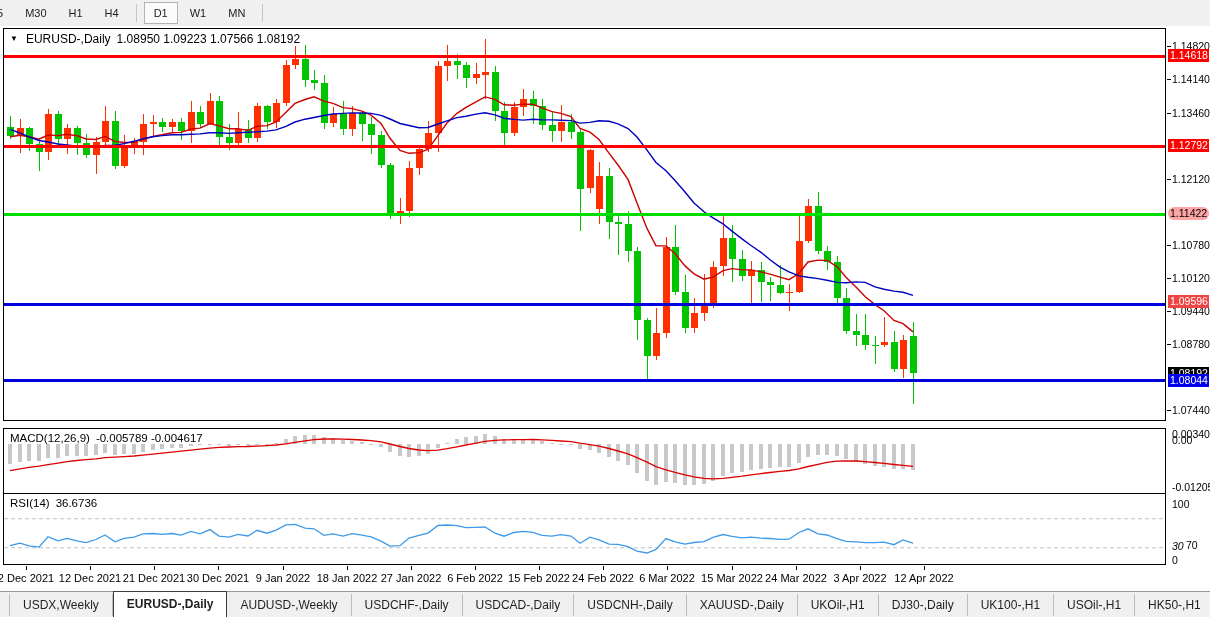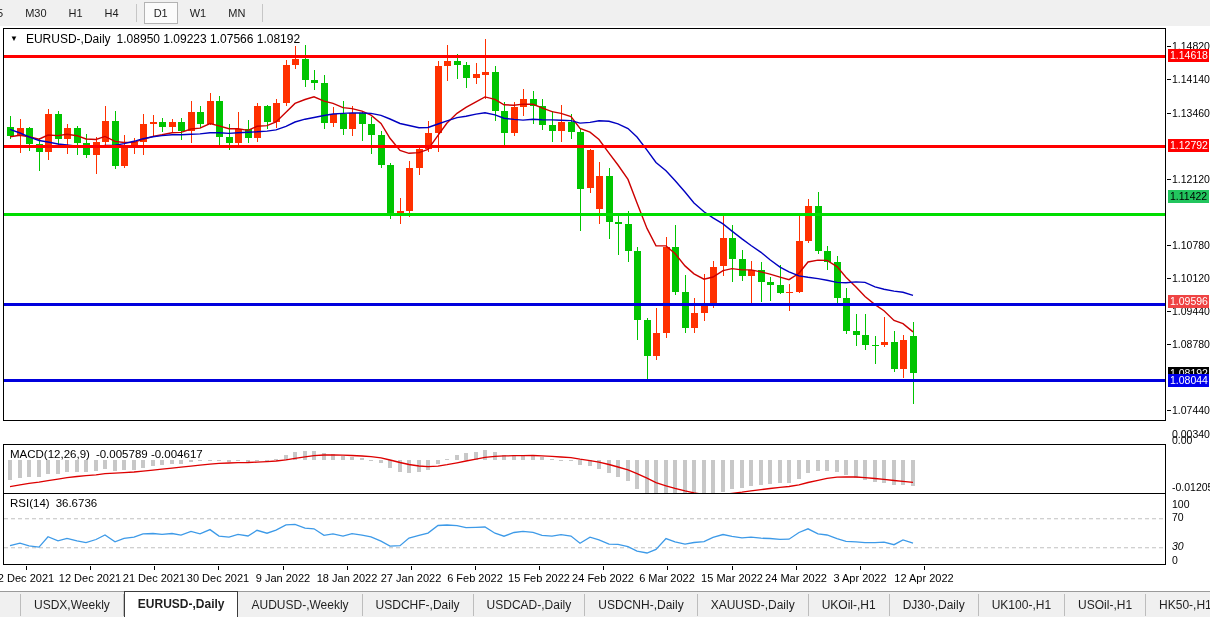--- a/index.html
+++ b/index.html
@@ -10,39 +10,39 @@
            background:#f0f0f0;border-bottom:1px solid #dcdcdc}
   .tf-btn{height:20px;line-height:20px;padding:0 9px;font-size:11px;color:#1c1c1c;
           border:1px solid transparent;margin:0 1px;white-space:nowrap}
   .tf-btn.active{background:#fbfbfb;border-color:#b3b3b3}
   .tf-btn.clipped{margin-left:-5px;padding-left:1px}
   .tf-sep{width:1px;height:18px;background:#c6c6c6;margin:0 6px}
   
   .chart-area{position:absolute;top:26px;left:0;right:0;bottom:26px;background:#fff}
   .pane{position:absolute;left:3px;width:1163px;box-sizing:border-box;border:1px solid #000;background:#fff}
   #price-pane{top:2px;height:393px}
-  #macd-pane{top:418px;height:52px}
+  #macd-pane{top:402px;height:66px}
   #rsi-pane{top:467px;height:72px}
   .pane svg{position:absolute;left:0;top:0}
   .pane-label{position:absolute;top:3px;left:6px;font-size:11.5px;color:#000;z-index:5;display:flex;gap:6px;white-space:nowrap}
   #price-title{font-size:12px;align-items:center}
   #price-title .tri{font-size:8px;margin-right:2px;position:relative;top:-1px}
   
   #axis-col{position:absolute;left:1167px;top:0;bottom:0;width:37px;background:#fff}
   .ax-tick{position:absolute;left:5px;font-size:10.5px;color:#000;height:13px;line-height:13px;white-space:nowrap}
   .ax-mark{position:absolute;left:0;width:4px;height:1px;background:#000}
   .ax-badge{position:absolute;left:1px;width:41px;height:13px;line-height:13px;font-size:10.5px;
             text-align:left;padding-left:2px;box-sizing:border-box;white-space:nowrap}
   
   #time-strip{position:absolute;left:3px;top:540px;width:1163px;height:24px;background:#fff}
   .t-label{position:absolute;top:6px;transform:translateX(-50%);font-size:11px;color:#000;white-space:nowrap}
   .t-tick{position:absolute;top:0;width:1px;height:4px;background:#000}
   
   .tabbar{position:absolute;bottom:0;left:0;right:0;height:26px;background:#f0f0f0;
-          border-top:1px solid #9a9a9a;display:flex;align-items:flex-end;padding-left:20px;box-sizing:border-box}
+          border-top:1px solid #9a9a9a;display:flex;align-items:flex-end;padding-left:9px;box-sizing:border-box}
   .tab{height:22px;line-height:22px;padding:0 13px;font-size:12px;color:#1f1f1f;white-space:nowrap;
        border-right:1px solid #bdbdbd;margin-bottom:1px}
   .tab:first-child{border-left:1px solid #bdbdbd}
   .tab.active{background:#fff;font-weight:bold;border:1px solid #3c3c3c;border-bottom:none;height:25px;line-height:25px;margin-bottom:0}
   .tab-scroll{margin-left:auto;display:flex;align-items:center;height:22px;margin-bottom:2px;border-left:1px solid #bdbdbd;padding-left:8px}
 </style>
 </head>
 <body>
 
 <div class="toolbar" id="tf-toolbar">
@@ -631,26 +631,26 @@
       <div class="ax-mark" style="top: 285px;"></div>
       <div class="ax-tick" style="top: 279px;">1.09440</div>
       <div class="ax-mark" style="top: 318px;"></div>
       <div class="ax-tick" style="top: 312px;">1.08780</div>
       <div class="ax-mark" style="top: 384px;"></div>
       <div class="ax-tick" style="top: 378px;">1.07440</div>
       <div class="ax-tick" style="top: 402px;">0.003408</div>
       <div class="ax-tick" style="top: 408.221px;">0.00</div>
       <div class="ax-tick" style="top: 455px;">-0.012058</div>
       <div class="ax-tick" style="top: 472px;">100</div>
-      <div class="ax-tick" style="top: 485px;">70</div>
+      <div class="ax-tick" style="top: 513px; margin-left: 14px;">70</div>
       <div class="ax-tick" style="top: 514px; font-style: italic;">30</div>
       <div class="ax-tick" style="top: 528px;">0</div>
       <div class="ax-badge" style="top: 23px; background: rgb(255, 0, 0); color: rgb(255, 255, 255);">1.14618</div>
       <div class="ax-badge" style="top: 113px; background: rgb(255, 0, 0); color: rgb(255, 255, 255);">1.12792</div>
-      <div class="ax-badge" style="top: 164px; background: #22c55e; color: rgb(0, 0, 0);">1.11422</div>
+      <div class="ax-badge" style="top: 181px; background: #fca5a5; color: rgb(0, 0, 0); border-radius: 6px;">1.11422</div>
       <div class="ax-badge" style="top: 269px; background: #ef4444; color: rgb(255, 255, 255);">1.09596</div>
       <div class="ax-badge" style="top: 341px; background: rgb(0, 0, 0); color: rgb(255, 255, 255);">1.08192</div>
       <div class="ax-badge" style="top: 348px; background: rgb(0, 0, 238); color: rgb(255, 255, 255);">1.08044</div>
     </div>
 </div>
 
 <div class="tabbar" id="tabbar">
     <div class="tab">USDX,Weekly</div>
     <div class="tab active">EURUSD-,Daily</div>
     <div class="tab">AUDUSD-,Weekly</div>

